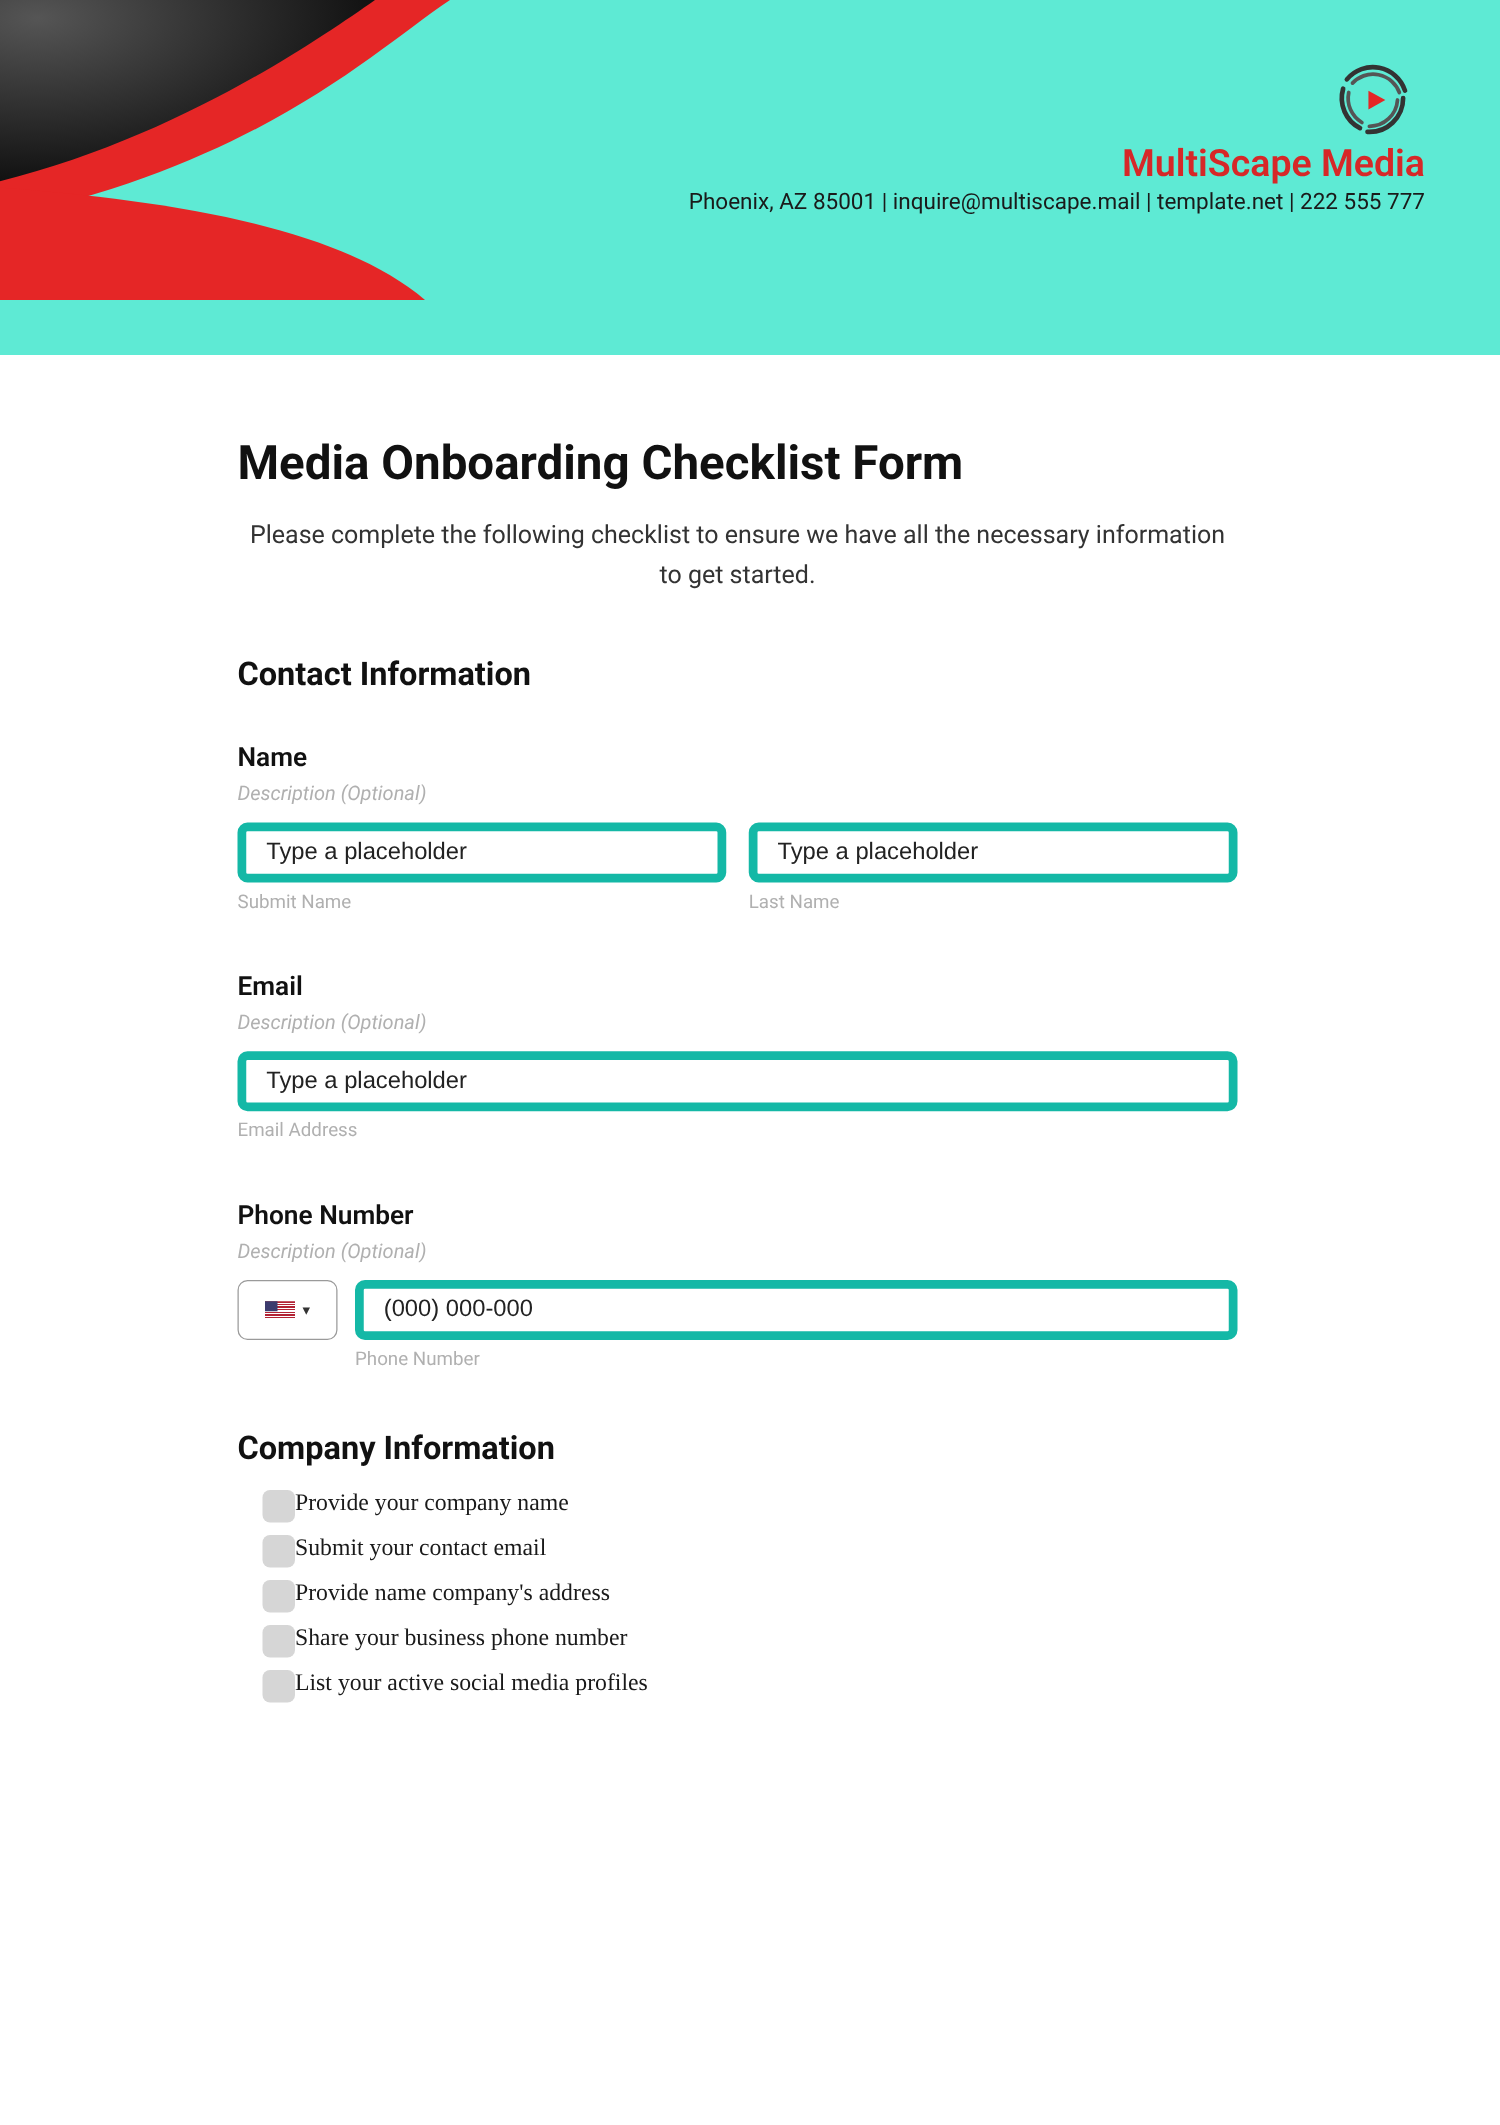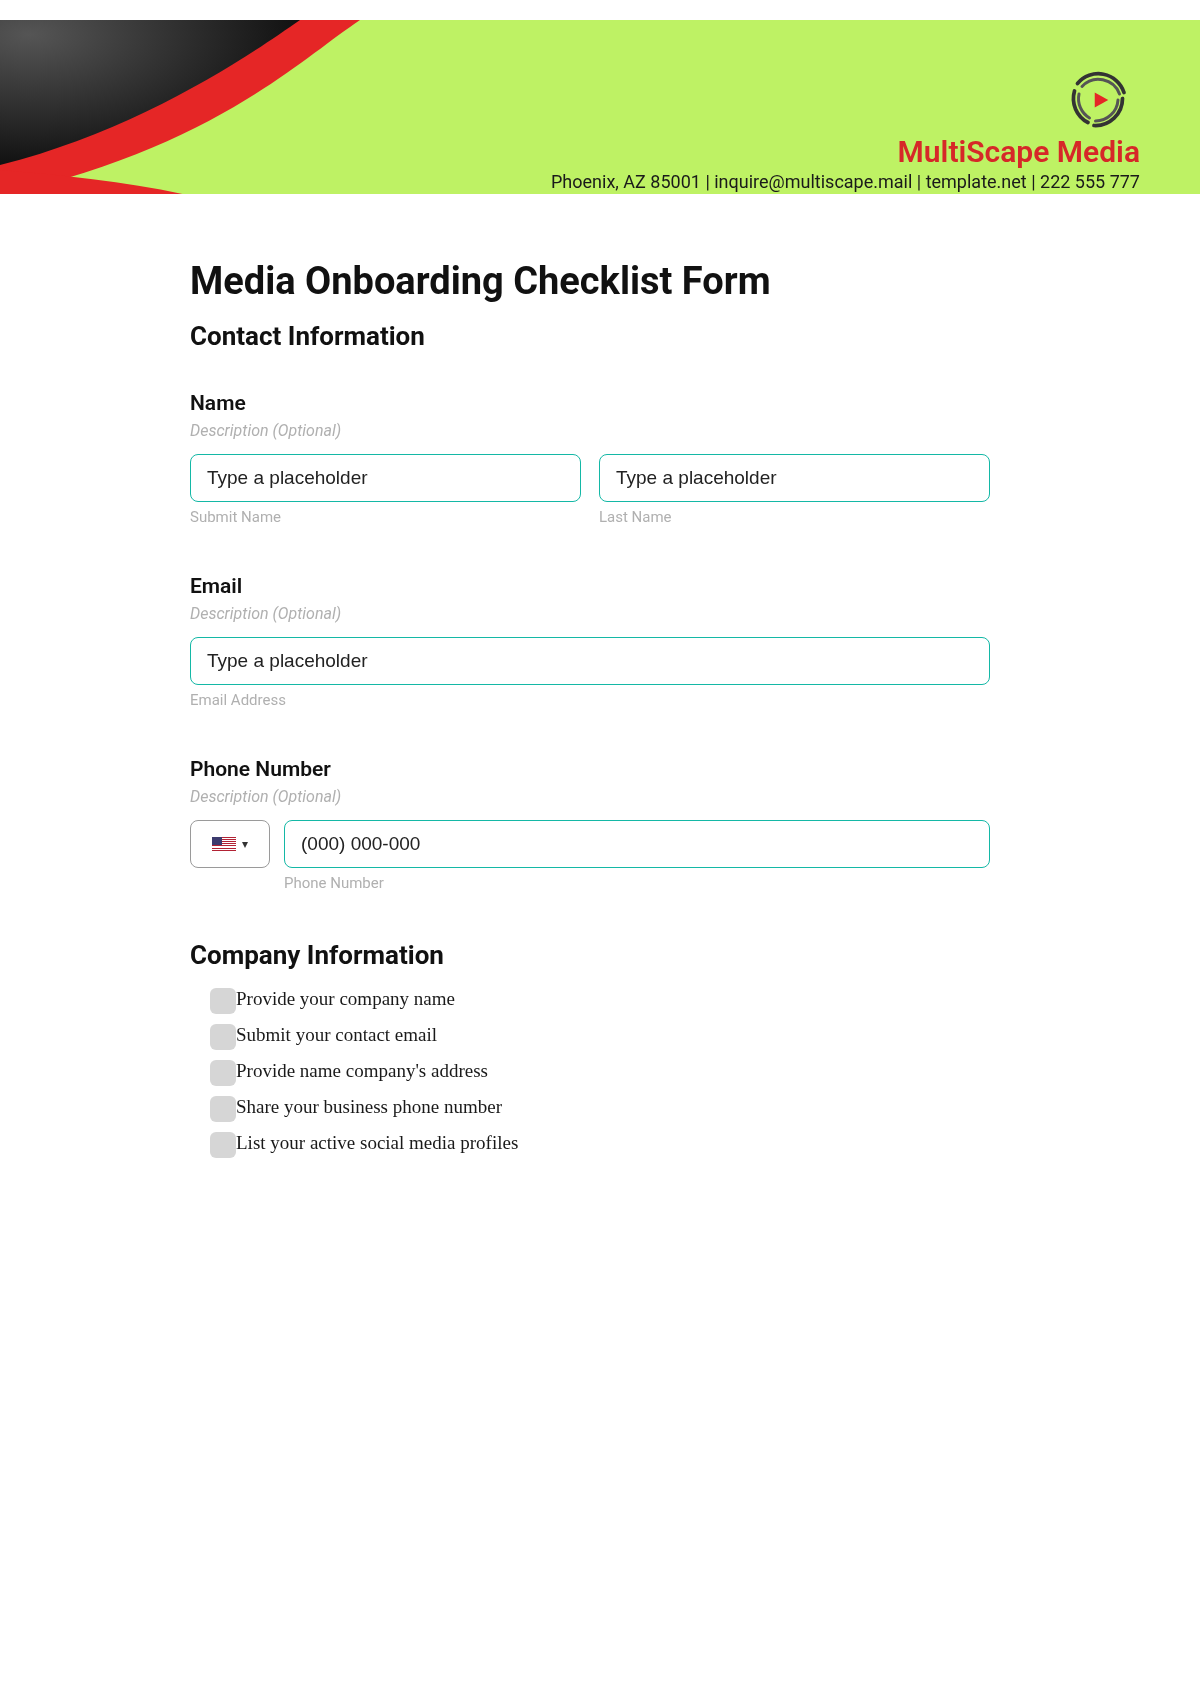--- a/index.html
+++ b/index.html
@@ -8,24 +8,23 @@
       background: #fff;
       width: 1200px;
       height: 1700px;
       overflow: hidden;
     }
 
     
     .banner {
       position: relative;
       width: 100%;
-      height: 174px;
-      background: #bef264;
+      height: 284px;
+      background: #5eead4;
       overflow: hidden;
-      margin-top: 20px;
     }
     .banner svg.decor { position: absolute; top: 0; left: 0; }
     .brand-block {
       position: absolute;
       right: 60px;
       top: 50px;
       text-align: right;
     }
     .logo {
       display: inline-block;
@@ -90,21 +89,21 @@
       color: #b0b0b0;
       margin-top: 6px;
     }
 
     .row { display: flex; gap: 18px; }
     .col { flex: 1; display: flex; flex-direction: column; }
 
     .text-input {
       width: 100%;
       height: 48px;
-      border: 1px solid #14b8a6;
+      border: 7px solid #14b8a6;
       border-radius: 8px;
       padding: 0 16px;
       font-size: 19px;
       color: #222;
       background: #fff;
     }
     .text-input::placeholder { color: #222; }
 
     .phone-row { display: flex; gap: 14px; align-items: flex-start; }
     .flag-select {
@@ -187,20 +186,21 @@
       </svg>
     </span>
     <div class="brand-name">MultiScape Media</div>
     <div class="brand-contact">Phoenix, AZ 85001 | inquire@multiscape.mail | template.net | 222 555 777</div>
   </div>
 </div>
 
 <div class="form-wrap">
 
   <h1 class="form-title">Media Onboarding Checklist Form</h1>
+  <p class="form-intro">Please complete the following checklist to ensure we have all the necessary information to get started.</p>
 
   <h2 class="section-title">Contact Information</h2>
 
   <div class="field-block">
     <div class="field-label">Name</div>
     <div class="field-desc">Description (Optional)</div>
     <div class="row">
       <div class="col">
         <input type="text" class="text-input" placeholder="Type a placeholder" style="">
         <div class="field-sub">Submit Name</div>

